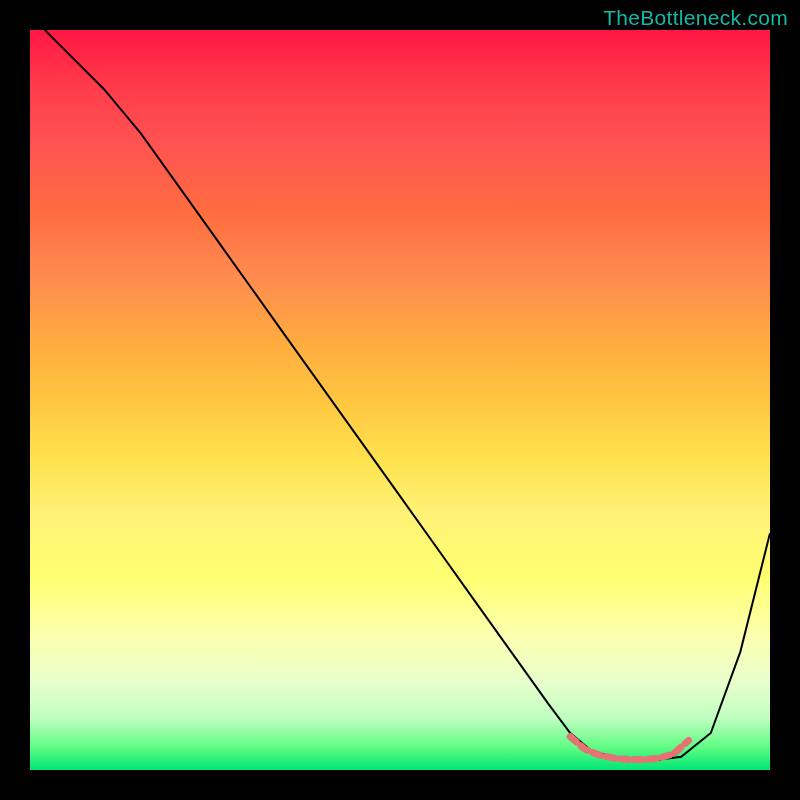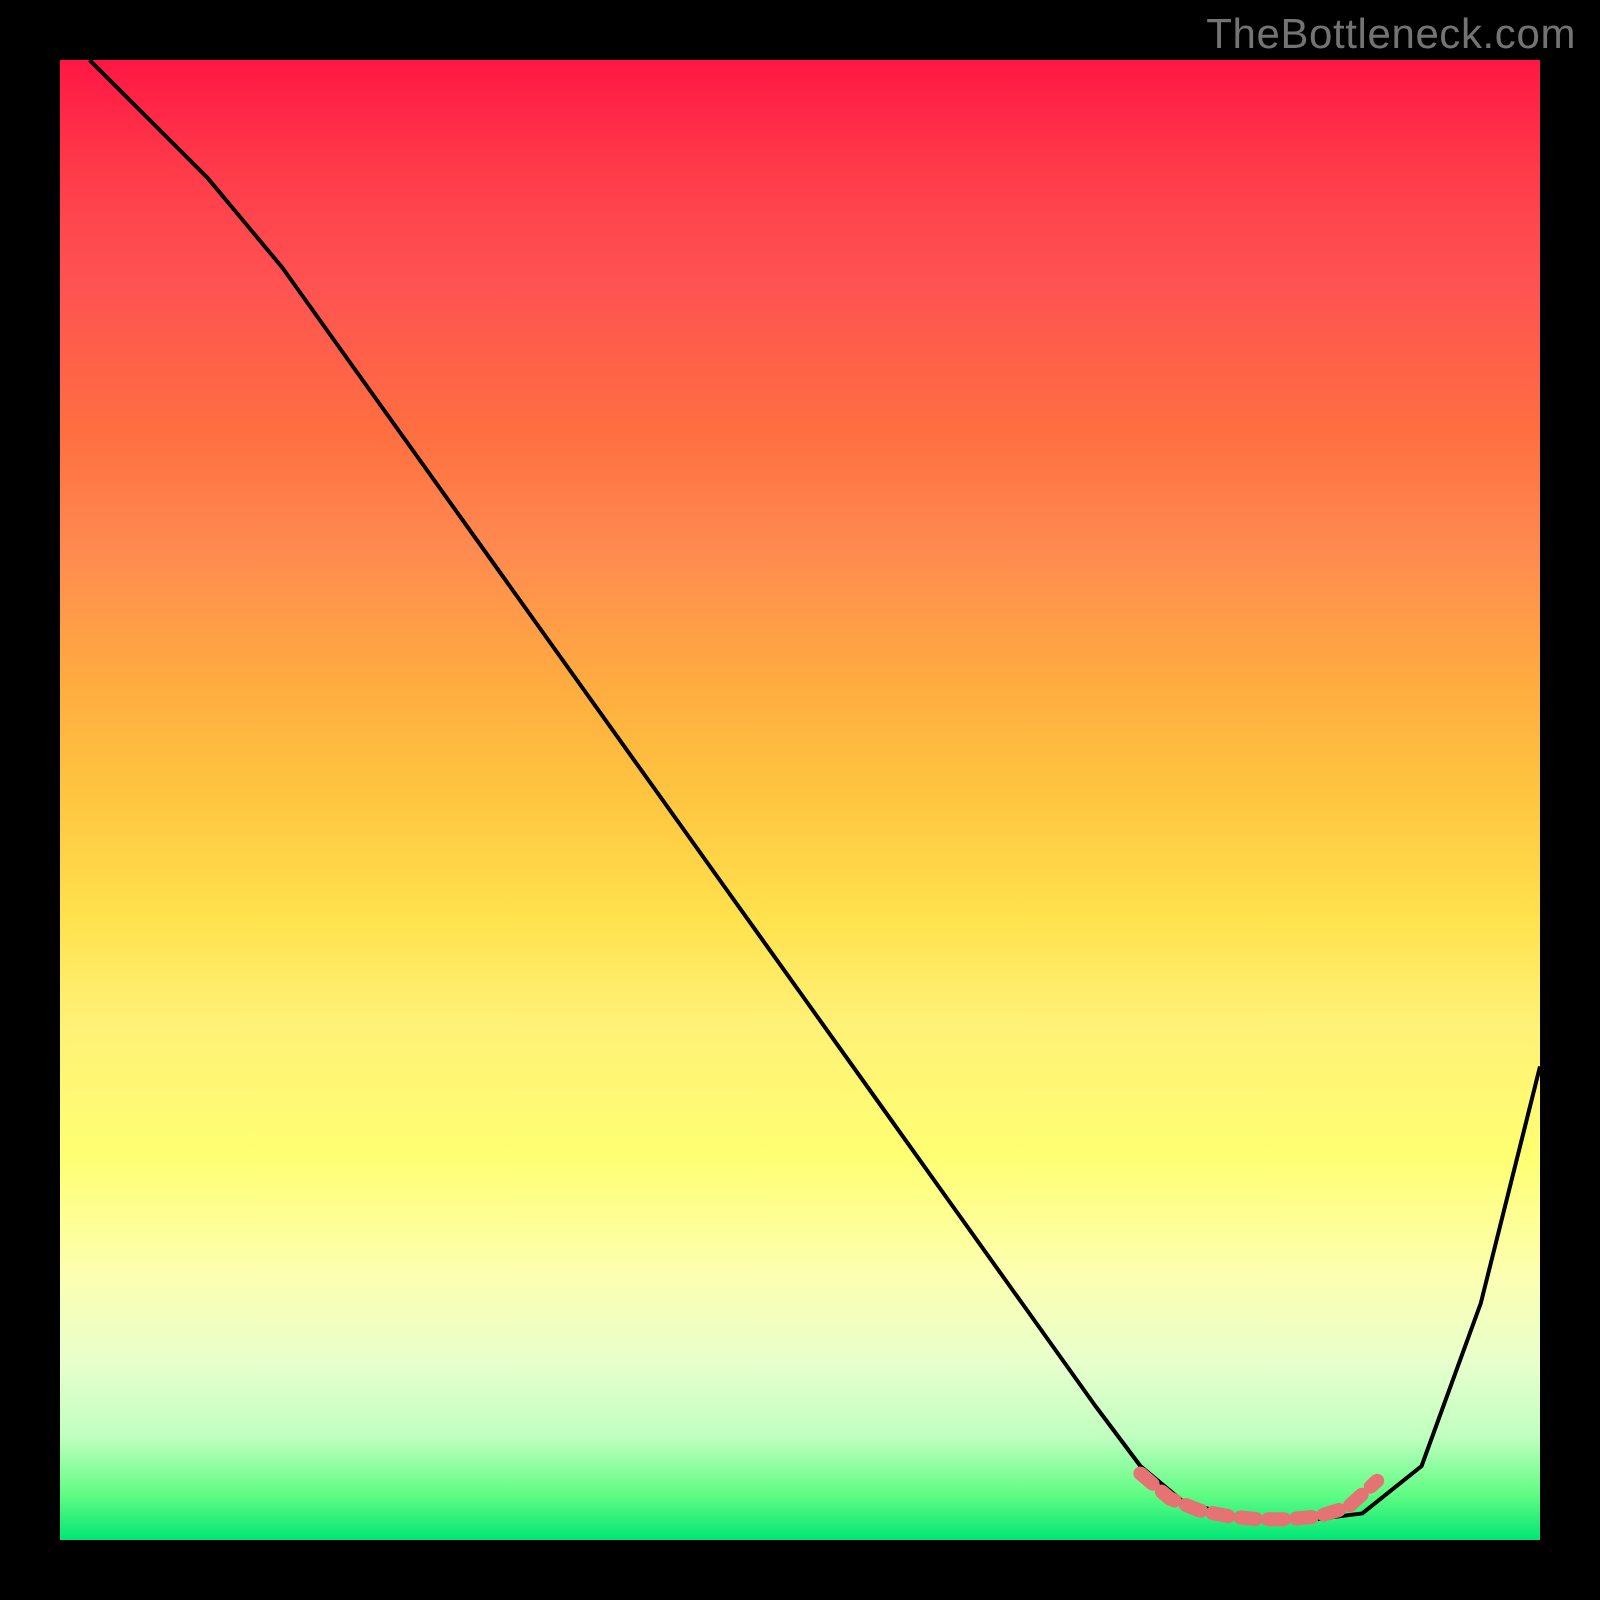--- a/index.html
+++ b/index.html
@@ -1,17 +1,17 @@
 <!DOCTYPE html>
 <html><head>
 <meta charset="utf-8">
 <style>
   * { margin: 0; padding: 0; box-sizing: border-box; }
   body { width: 800px; height: 800px; background: #000; position: relative; font-family: Arial, sans-serif; }
-  .watermark { position: absolute; top: 6px; right: 12px; color: #737373; font-size: 21px; font-weight: 500; z-index: 10; letter-spacing: 0.3px; }
+  .watermark { position: absolute; top: 6px; right: 12px; color: #14b8a6; font-size: 21px; font-weight: 500; z-index: 10; letter-spacing: 0.3px; }
   .plot-area { position: absolute; left: 30px; top: 30px; width: 740px; height: 740px; background: linear-gradient(to bottom, #ff1744 0%, #ff3d4a 8%, #ff5252 15%, #ff6e40 25%, #ff8a50 33%, #ffab40 42%, #ffc640 50%, #ffe24d 58%, #fff176 65%, #ffff72 74%, #fcffb0 82%, #e8ffcc 88%, #c0ffc0 93%, #5efc82 97%, #00e676 100%); }
   svg.curves { position: absolute; left: 30px; top: 30px; width: 740px; height: 740px; pointer-events: none; }
 </style>
 </head>
 <body>
 
 <div class="watermark">TheBottleneck.com</div>
 
 <div class="plot-area"></div>
 

